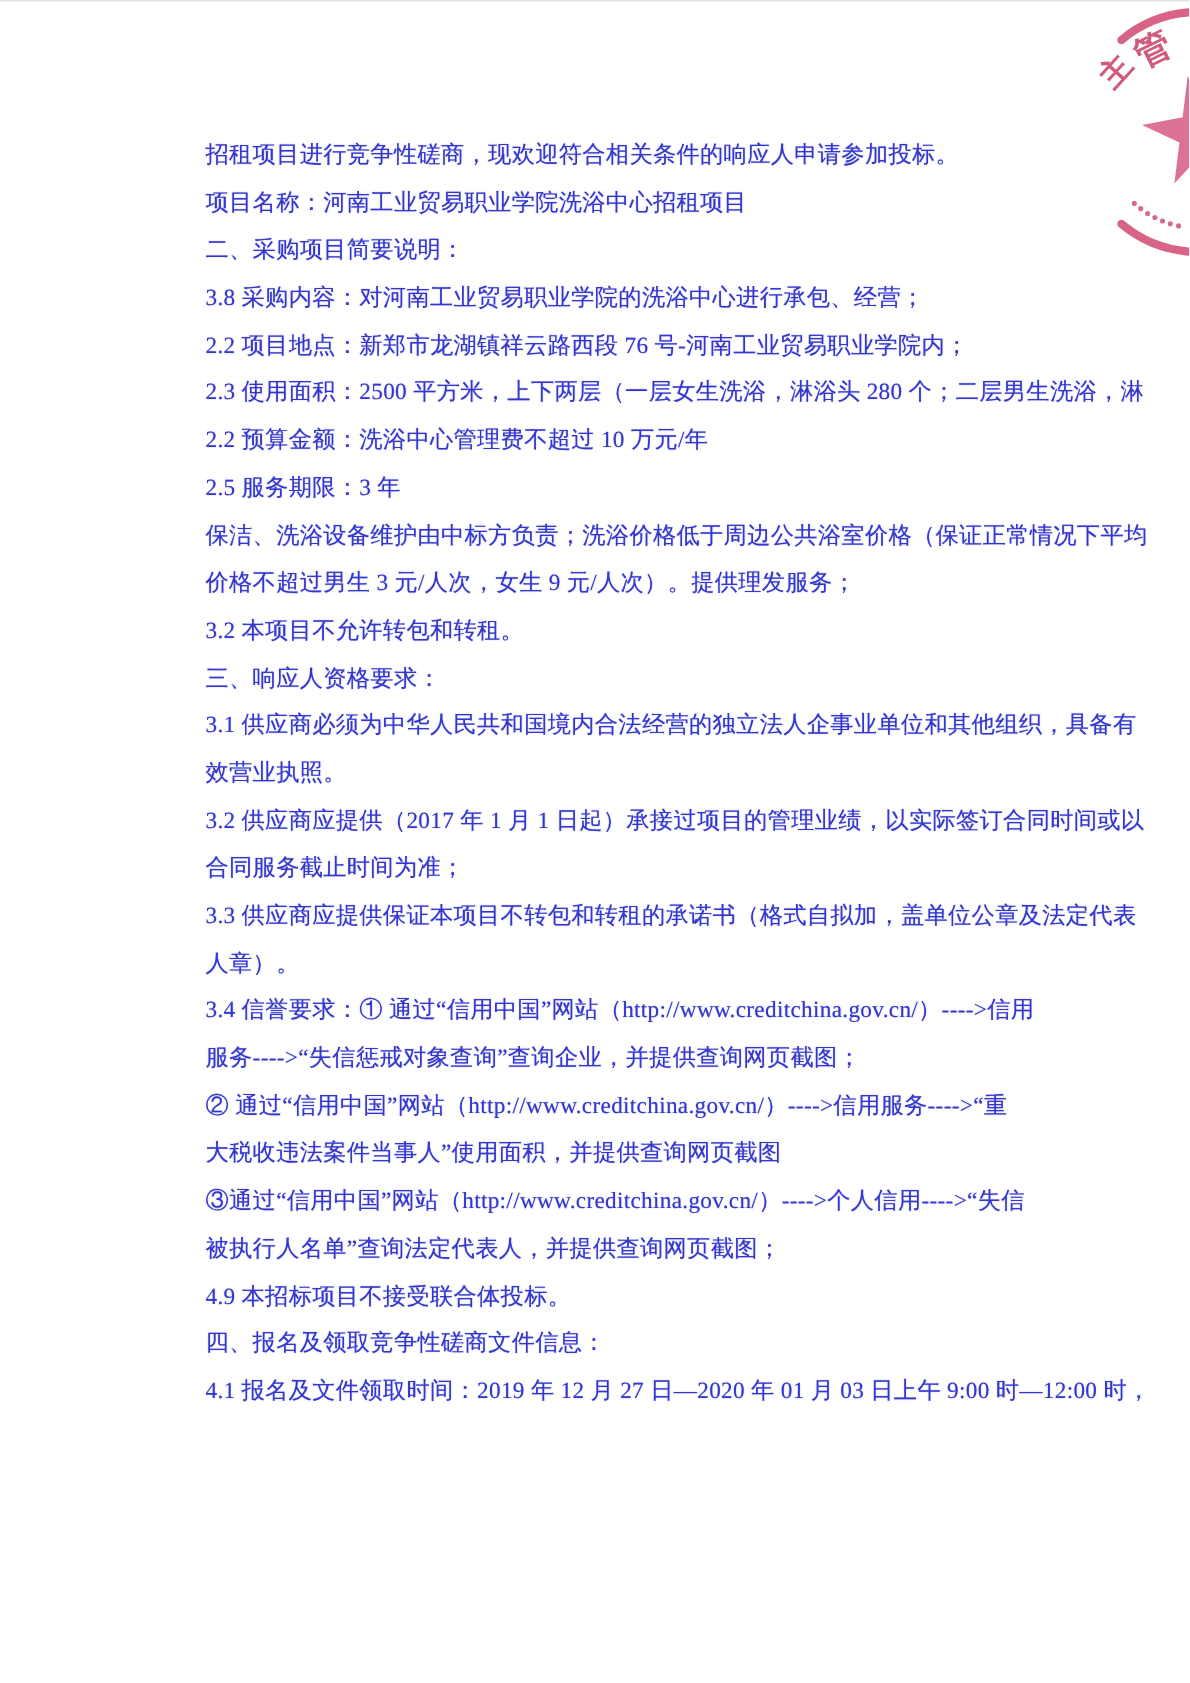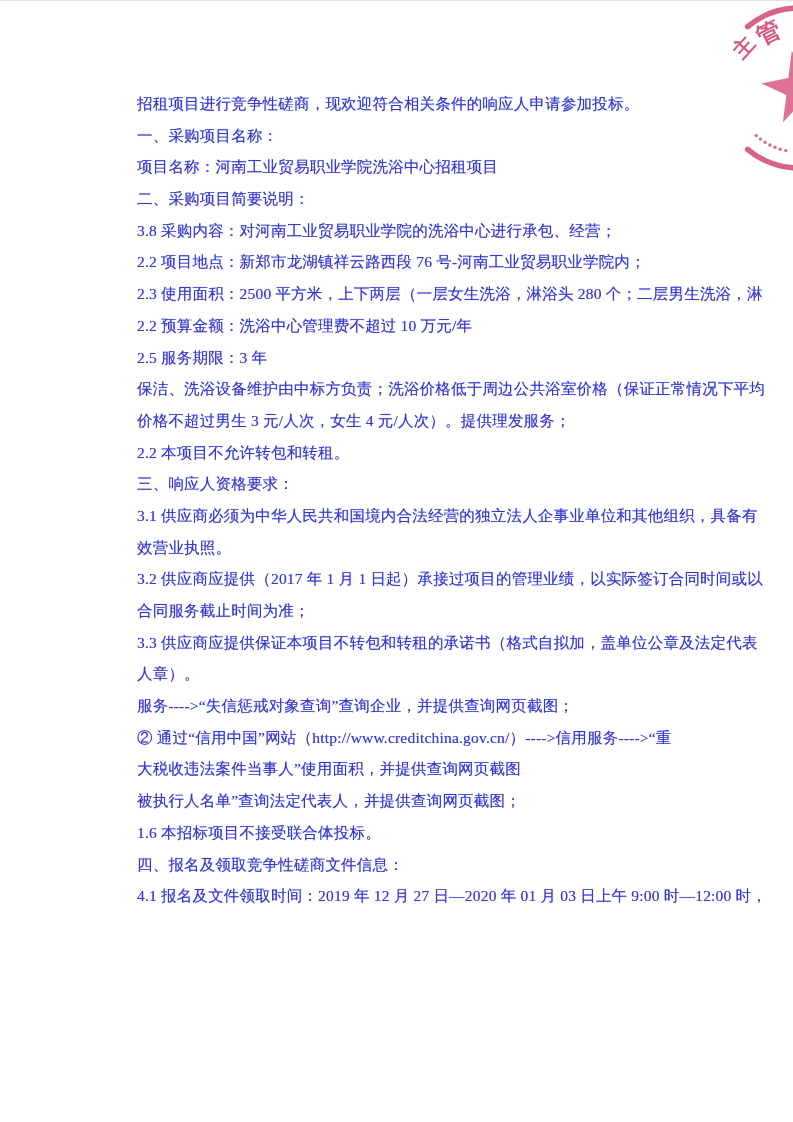--- a/index.html
+++ b/index.html
@@ -99,40 +99,41 @@
         <circle class="dot" cx="77.9" cy="145.0" r="1.7"></circle>
         <circle class="dot" cx="83.0" cy="147.3" r="1.7"></circle>
         <circle class="dot" cx="88.2" cy="149.2" r="1.7"></circle>
         <circle class="dot" cx="93.7" cy="150.6" r="1.7"></circle>
       </g>
     </svg>
   </div>
 
   <div class="text-block">
       <div class="line">招租项目进行竞争性磋商，现欢迎符合相关条件的响应人申请参加投标。</div>
-      <div class="line">一、采购项目名称：</div>
       <div class="line">项目名称：河南工业贸易职业学院洗浴中心招租项目</div>
       <div class="line">二、采购项目简要说明：</div>
       <div class="line">3.8 采购内容：对河南工业贸易职业学院的洗浴中心进行承包、经营；</div>
       <div class="line">2.2 项目地点：新郑市龙湖镇祥云路西段 76 号-河南工业贸易职业学院内；</div>
       <div class="line">2.3 使用面积：2500 平方米，上下两层（一层女生洗浴，淋浴头 280 个；二层男生洗浴，淋</div>
       <div class="line">2.2 预算金额：洗浴中心管理费不超过 10 万元/年</div>
       <div class="line">2.5 服务期限：3 年</div>
       <div class="line">保洁、洗浴设备维护由中标方负责；洗浴价格低于周边公共浴室价格（保证正常情况下平均</div>
-      <div class="line">价格不超过男生 3 元/人次，女生 4 元/人次）。提供理发服务；</div>
-      <div class="line">2.2 本项目不允许转包和转租。</div>
+      <div class="line">价格不超过男生 3 元/人次，女生 9 元/人次）。提供理发服务；</div>
+      <div class="line">3.2 本项目不允许转包和转租。</div>
       <div class="line">三、响应人资格要求：</div>
       <div class="line">3.1 供应商必须为中华人民共和国境内合法经营的独立法人企事业单位和其他组织，具备有</div>
       <div class="line">效营业执照。</div>
       <div class="line">3.2 供应商应提供（2017 年 1 月 1 日起）承接过项目的管理业绩，以实际签订合同时间或以</div>
       <div class="line">合同服务截止时间为准；</div>
       <div class="line">3.3 供应商应提供保证本项目不转包和转租的承诺书（格式自拟加，盖单位公章及法定代表</div>
       <div class="line">人章）。</div>
+      <div class="line">3.4 信誉要求：① 通过“信用中国”网站（http://www.creditchina.gov.cn/）----&gt;信用</div>
       <div class="line">服务----&gt;“失信惩戒对象查询”查询企业，并提供查询网页截图；</div>
       <div class="line">② 通过“信用中国”网站（http://www.creditchina.gov.cn/）----&gt;信用服务----&gt;“重</div>
       <div class="line">大税收违法案件当事人”使用面积，并提供查询网页截图</div>
+      <div class="line">③通过“信用中国”网站（http://www.creditchina.gov.cn/）----&gt;个人信用----&gt;“失信</div>
       <div class="line">被执行人名单”查询法定代表人，并提供查询网页截图；</div>
-      <div class="line">1.6 本招标项目不接受联合体投标。</div>
+      <div class="line">4.9 本招标项目不接受联合体投标。</div>
       <div class="line">四、报名及领取竞争性磋商文件信息：</div>
       <div class="line">4.1 报名及文件领取时间：2019 年 12 月 27 日—2020 年 01 月 03 日上午 9:00 时—12:00 时，</div>
     </div>
 
 </div>
 
 </body></html>

